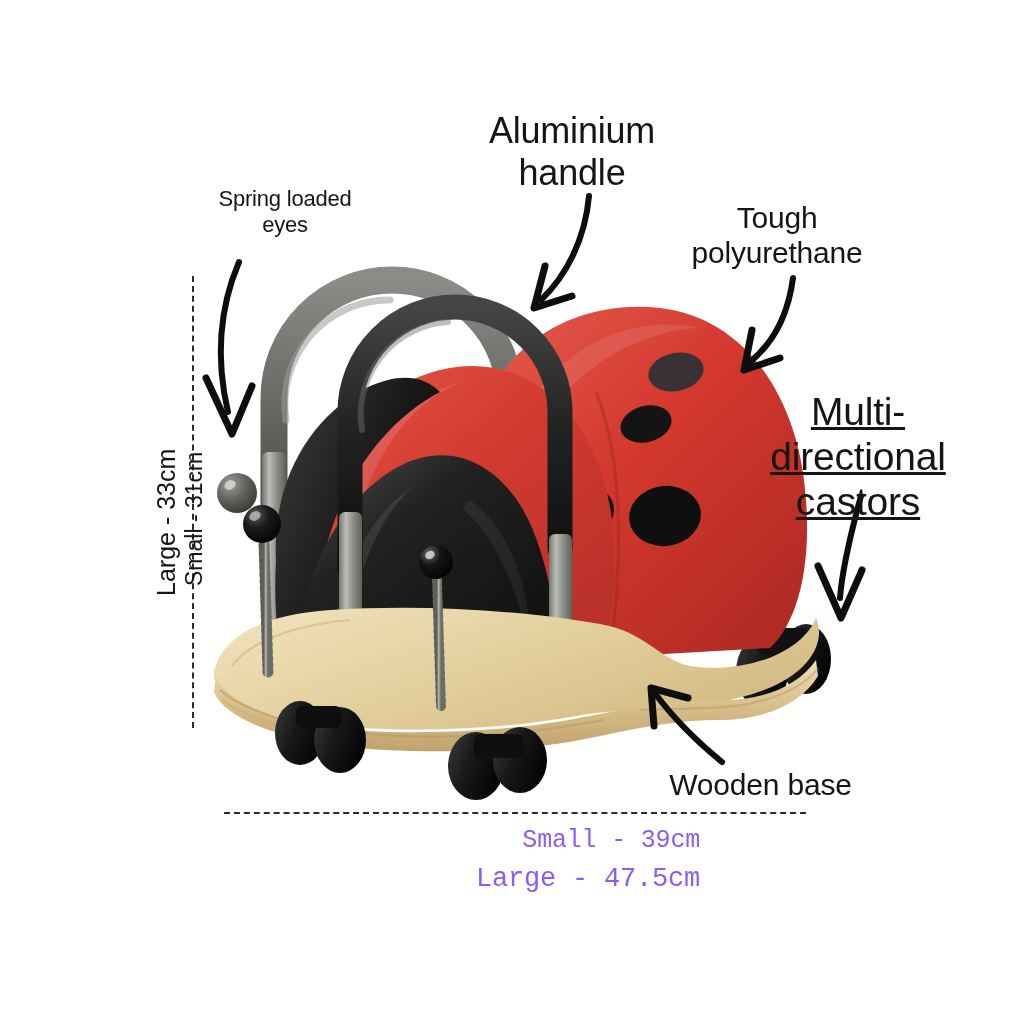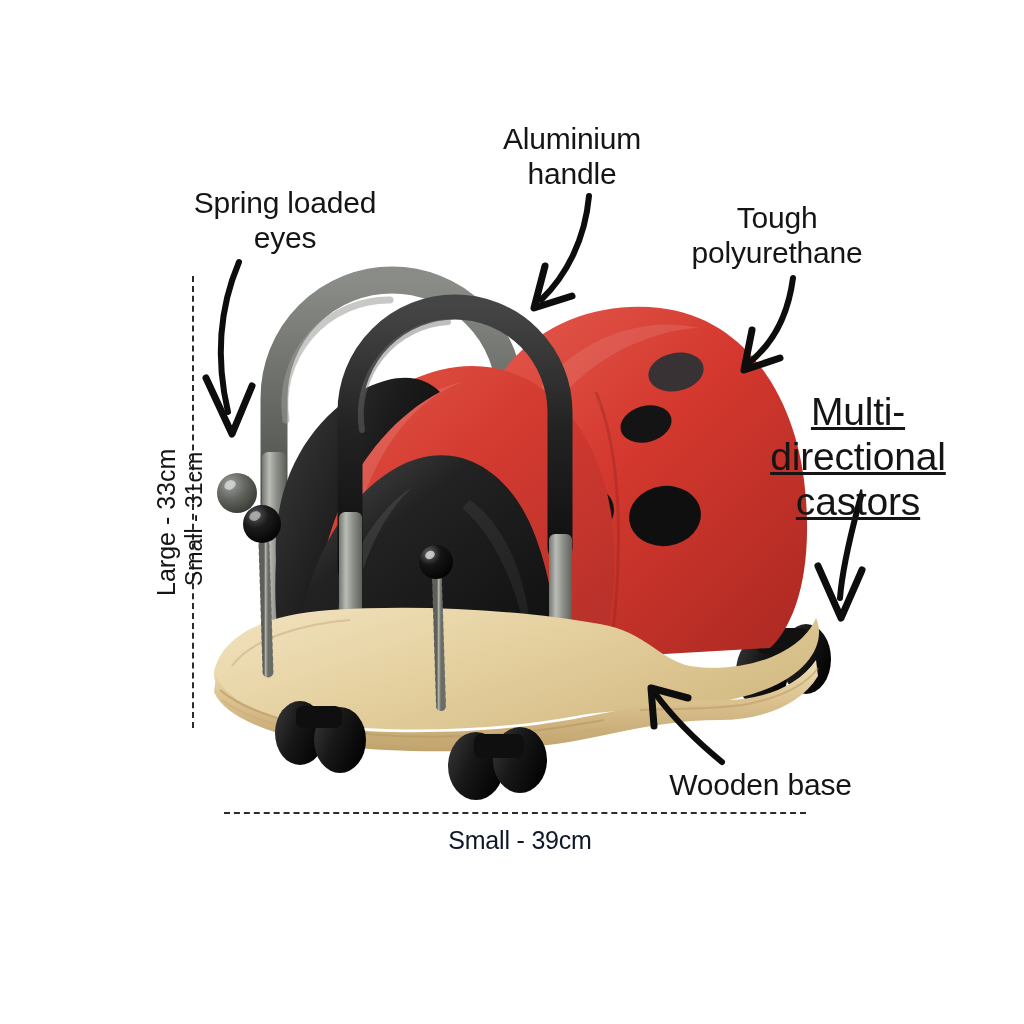--- a/index.html
+++ b/index.html
@@ -20,31 +20,31 @@
   .label {
     position: absolute;
     color: #151515;
     font-family: "Liberation Sans", sans-serif;
     font-weight: 400;
     line-height: 1.16;
     text-align: center;
     letter-spacing: -0.2px;
     white-space: pre-line;
   }
-  .lbl-spring   { left: 140px; top: 186px;  width: 290px; font-size: 30px; }
-  .lbl-handle   { left: 452px; top: 122px;  width: 240px; font-size: 30px; }
+  .lbl-spring   { left: 140px; top: 186px;  width: 290px; font-size: 22px; }
+  .lbl-handle   { left: 452px; top: 110px;  width: 240px; font-size: 36px; }
   .lbl-tough    { left: 658px; top: 201px;  width: 238px; font-size: 30px; text-align: center; }
   .lbl-castors  { left: 742px; top: 389px;  width: 232px; font-size: 39px; text-decoration: underline; }
   .lbl-wooden   { left: 628px; top: 768px;  width: 265px; font-size: 30px; }
 
   .dim-text {
     position: absolute;
-    color: #0f172a;
-    font-family: Liberation Sans, sans-serif;
-    text-align: center;
+    color: #8b5cf6;
+    font-family: Liberation Mono, monospace;
+    text-align: right;
     letter-spacing: -0.2px;
     white-space: nowrap;
   }
   .dim-bottom-small { left: 340px; top: 826px; width: 360px; font-size: 25px; }
   .dim-bottom-large { left: 340px; top: 864px; width: 360px; font-size: 27px; }
 
   .dim-vert {
     position: absolute;
     color: #151515;
     font-family: "Liberation Sans", sans-serif;
@@ -357,14 +357,15 @@
 castors</div>
 
   <div class="label lbl-wooden">Wooden base</div>
 
   <div class="dim-vert dim-vert-large">Large - 33cm</div>
 
   <div class="dim-vert dim-vert-small">Small - 31cm</div>
 
   <div class="dim-text dim-bottom-small">Small - 39cm</div>
 
+  <div class="dim-text dim-bottom-large">Large - 47.5cm</div>
 
 </div>
 
 </body></html>

